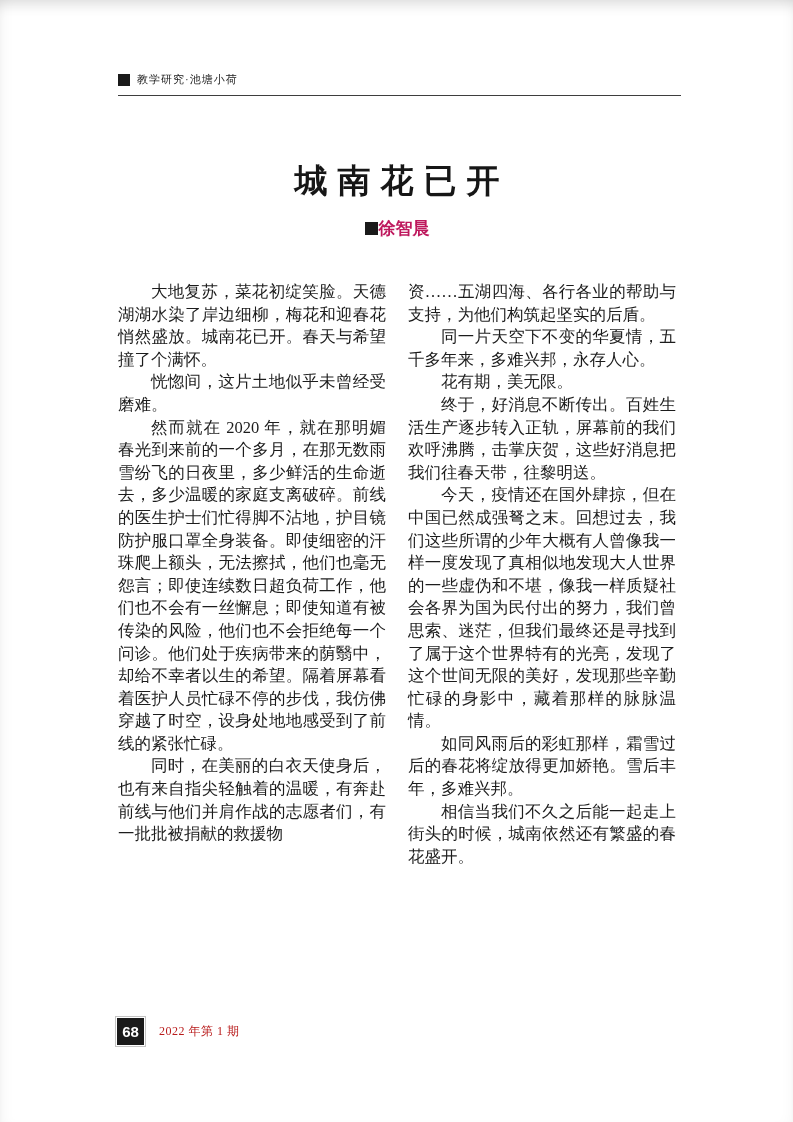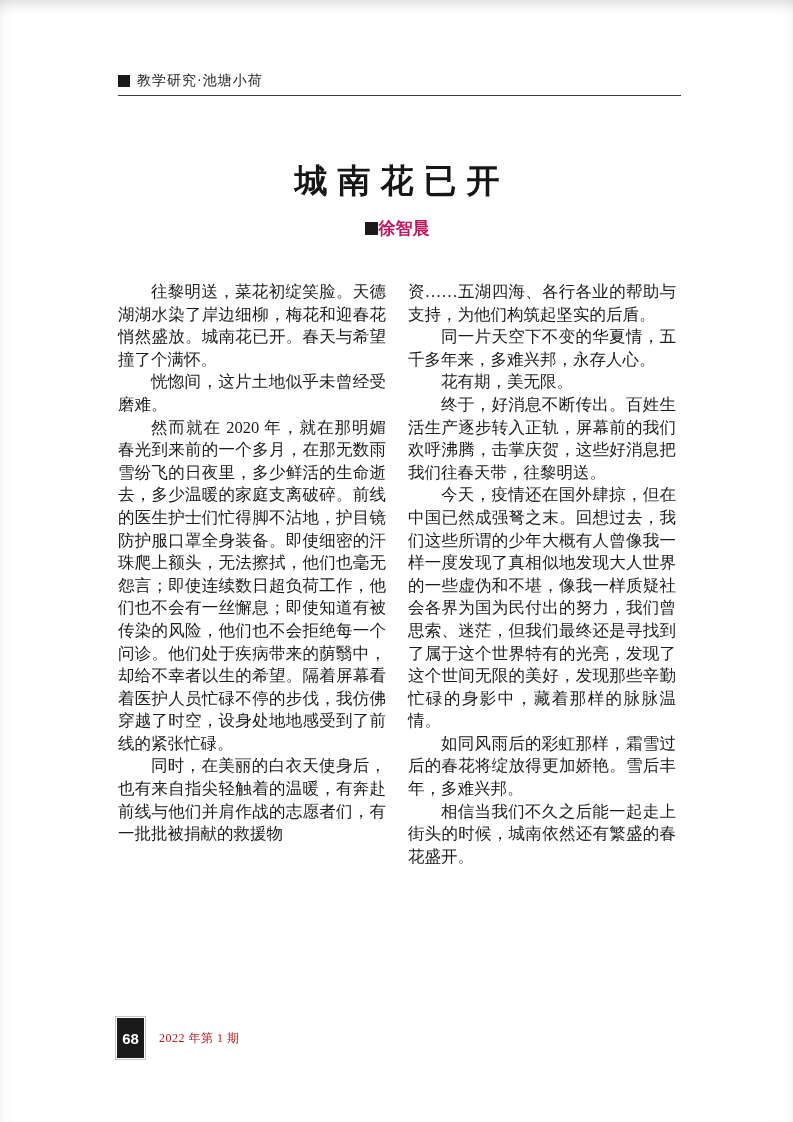--- a/index.html
+++ b/index.html
@@ -11,21 +11,21 @@
     overflow:hidden;
     font-family:"Liberation Serif","DejaVu Serif",serif;
     color:#1c1c1c;
     box-shadow:inset 0 14px 14px -10px rgba(0,0,0,.14),
                inset 10px 0 18px -14px rgba(0,0,0,.10),
                inset -10px 0 18px -14px rgba(0,0,0,.08);
   }
   
   .running-head{
     position:absolute;left:118px;top:72px;width:563px;
-    font-size:14px;letter-spacing:1px;
+    font-size:11px;letter-spacing:1px;
     display:flex;align-items:center;gap:7px;
   }
   .head-square{
     display:inline-block;width:12px;height:12px;background:#1a1a1a;flex:0 0 auto;
   }
   .head-rule{
     position:absolute;left:118px;top:95px;width:563px;height:0;
     border-top:1.6px solid #3e3e3e;
   }
   
@@ -60,21 +60,21 @@
     text-justify:inter-ideograph;
   }
   .col p{margin:0;text-indent:2em;}
   .col p.cont{text-indent:0;}
   
   .footer{
     position:absolute;left:117px;top:1018px;
     display:flex;align-items:center;gap:15px;
   }
   .page-badge{
-    width:27px;height:40px;background:#1a1a1a;color:#ffffff;
+    width:27px;height:27px;background:#1a1a1a;color:#ffffff;
     display:flex;align-items:center;justify-content:center;
     font-family:"Liberation Sans","DejaVu Sans",sans-serif;
     font-weight:700;font-size:15px;
     box-shadow:0 0 0 1px #ffffff,0 0 0 2px #c4c4c4;
   }
   .issue{font-size:12px;color:#b91c1c;letter-spacing:.5px;}
 </style>
 </head>
 <body>
 
@@ -86,21 +86,21 @@
   </div>
   <div class="head-rule"></div>
 
   <h1 class="article-title">城南花已开</h1>
   <div class="article-author">
     <span class="author-square"></span><span>徐智晨</span>
   </div>
 
   <div class="columns">
     <div class="col">
-      <p>往黎明送，菜花初绽笑脸。天德湖湖水染了岸边细柳，梅花和迎春花悄然盛放。城南花已开。春天与希望撞了个满怀。</p>
+      <p>大地复苏，菜花初绽笑脸。天德湖湖水染了岸边细柳，梅花和迎春花悄然盛放。城南花已开。春天与希望撞了个满怀。</p>
       <p>恍惚间，这片土地似乎未曾经受磨难。</p>
       <p>然而就在 2020 年，就在那明媚春光到来前的一个多月，在那无数雨雪纷飞的日夜里，多少鲜活的生命逝去，多少温暖的家庭支离破碎。前线的医生护士们忙得脚不沾地，护目镜防护服口罩全身装备。即使细密的汗珠爬上额头，无法擦拭，他们也毫无怨言；即使连续数日超负荷工作，他们也不会有一丝懈息；即使知道有被传染的风险，他们也不会拒绝每一个问诊。他们处于疾病带来的荫翳中，却给不幸者以生的希望。隔着屏幕看着医护人员忙碌不停的步伐，我仿佛穿越了时空，设身处地地感受到了前线的紧张忙碌。</p>
       <p>同时，在美丽的白衣天使身后，也有来自指尖轻触着的温暖，有奔赴前线与他们并肩作战的志愿者们，有一批批被捐献的救援物</p>
     </div>
     <div class="col">
       <p class="cont">资……五湖四海、各行各业的帮助与支持，为他们构筑起坚实的后盾。</p>
       <p>同一片天空下不变的华夏情，五千多年来，多难兴邦，永存人心。</p>
       <p>花有期，美无限。</p>
       <p>终于，好消息不断传出。百姓生活生产逐步转入正轨，屏幕前的我们欢呼沸腾，击掌庆贺，这些好消息把我们往春天带，往黎明送。</p>
       <p>今天，疫情还在国外肆掠，但在中国已然成强弩之末。回想过去，我们这些所谓的少年大概有人曾像我一样一度发现了真相似地发现大人世界的一些虚伪和不堪，像我一样质疑社会各界为国为民付出的努力，我们曾思索、迷茫，但我们最终还是寻找到了属于这个世界特有的光亮，发现了这个世间无限的美好，发现那些辛勤忙碌的身影中，藏着那样的脉脉温情。</p>

